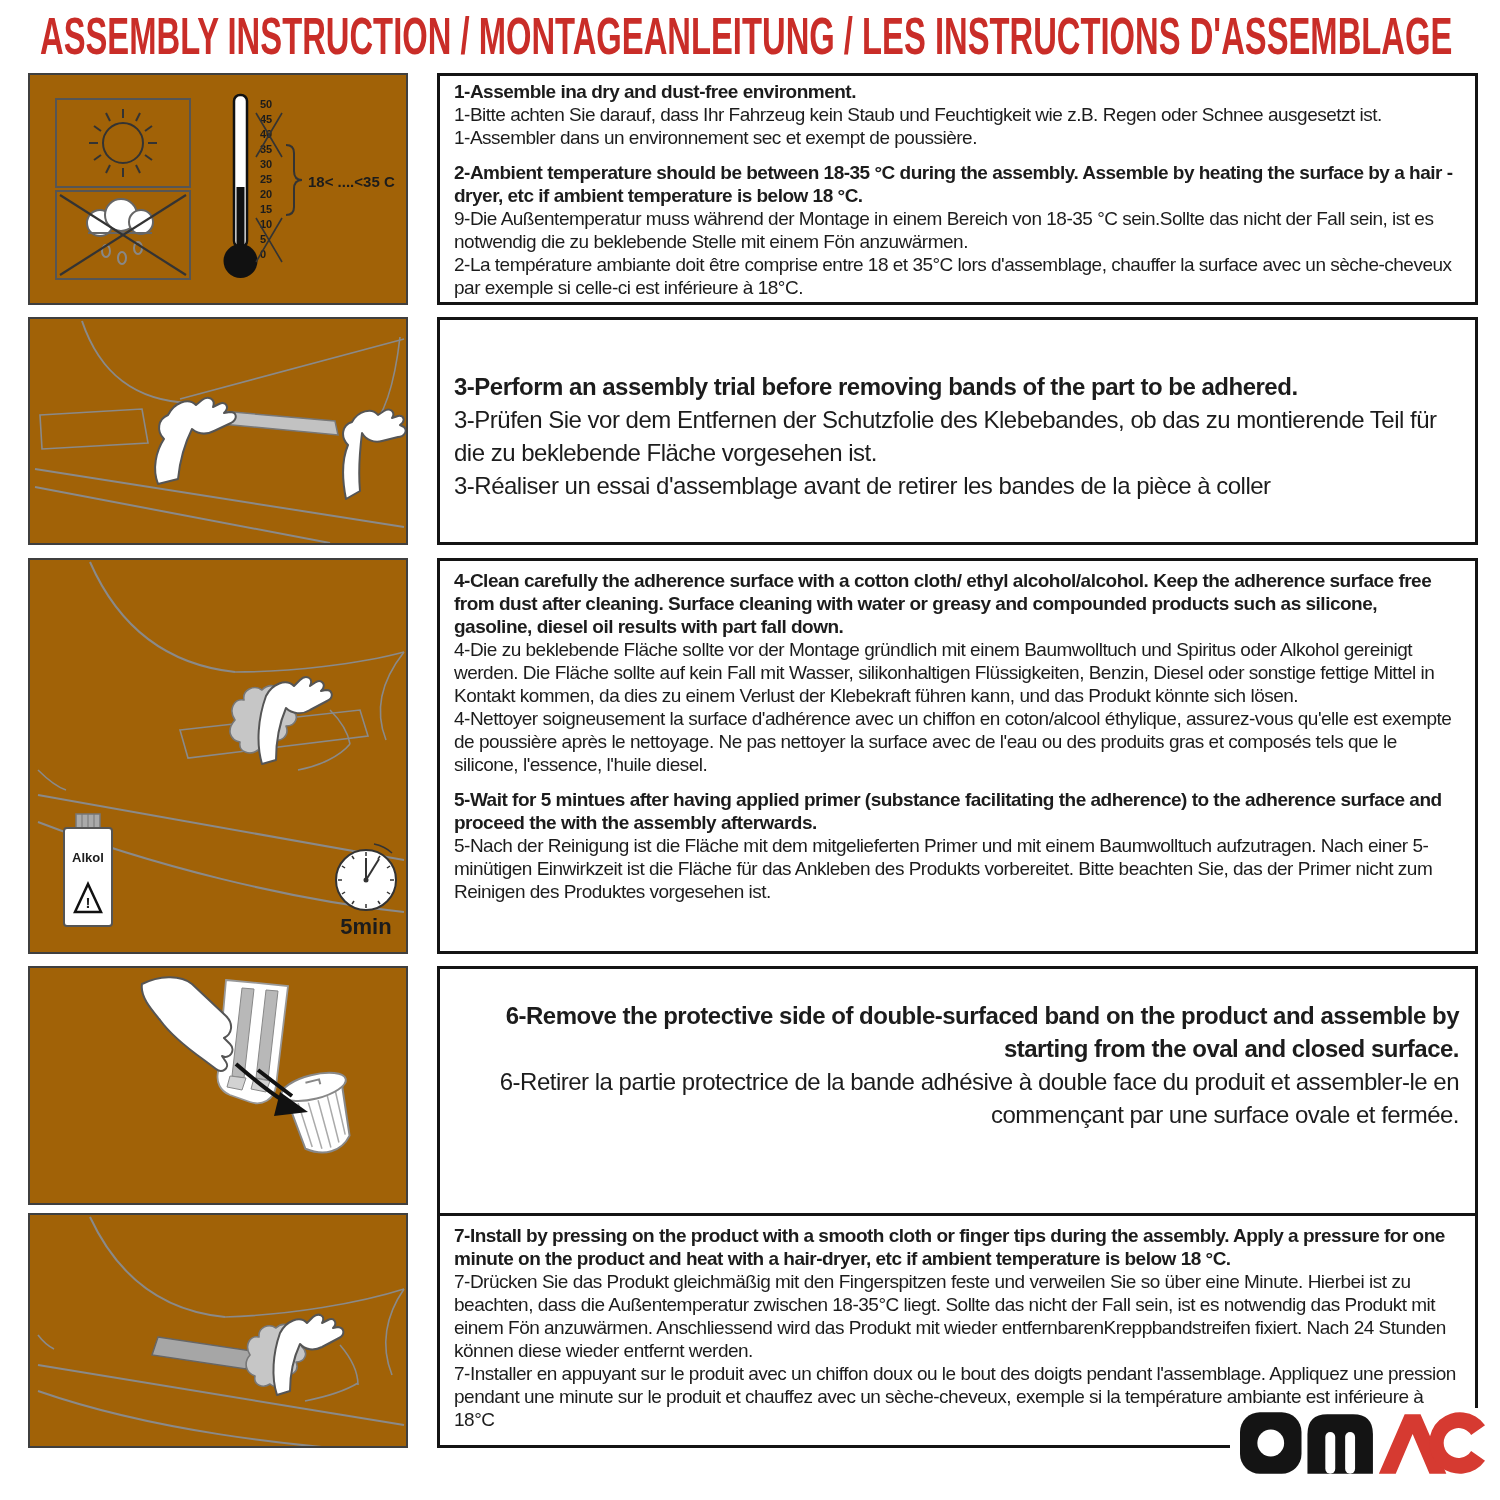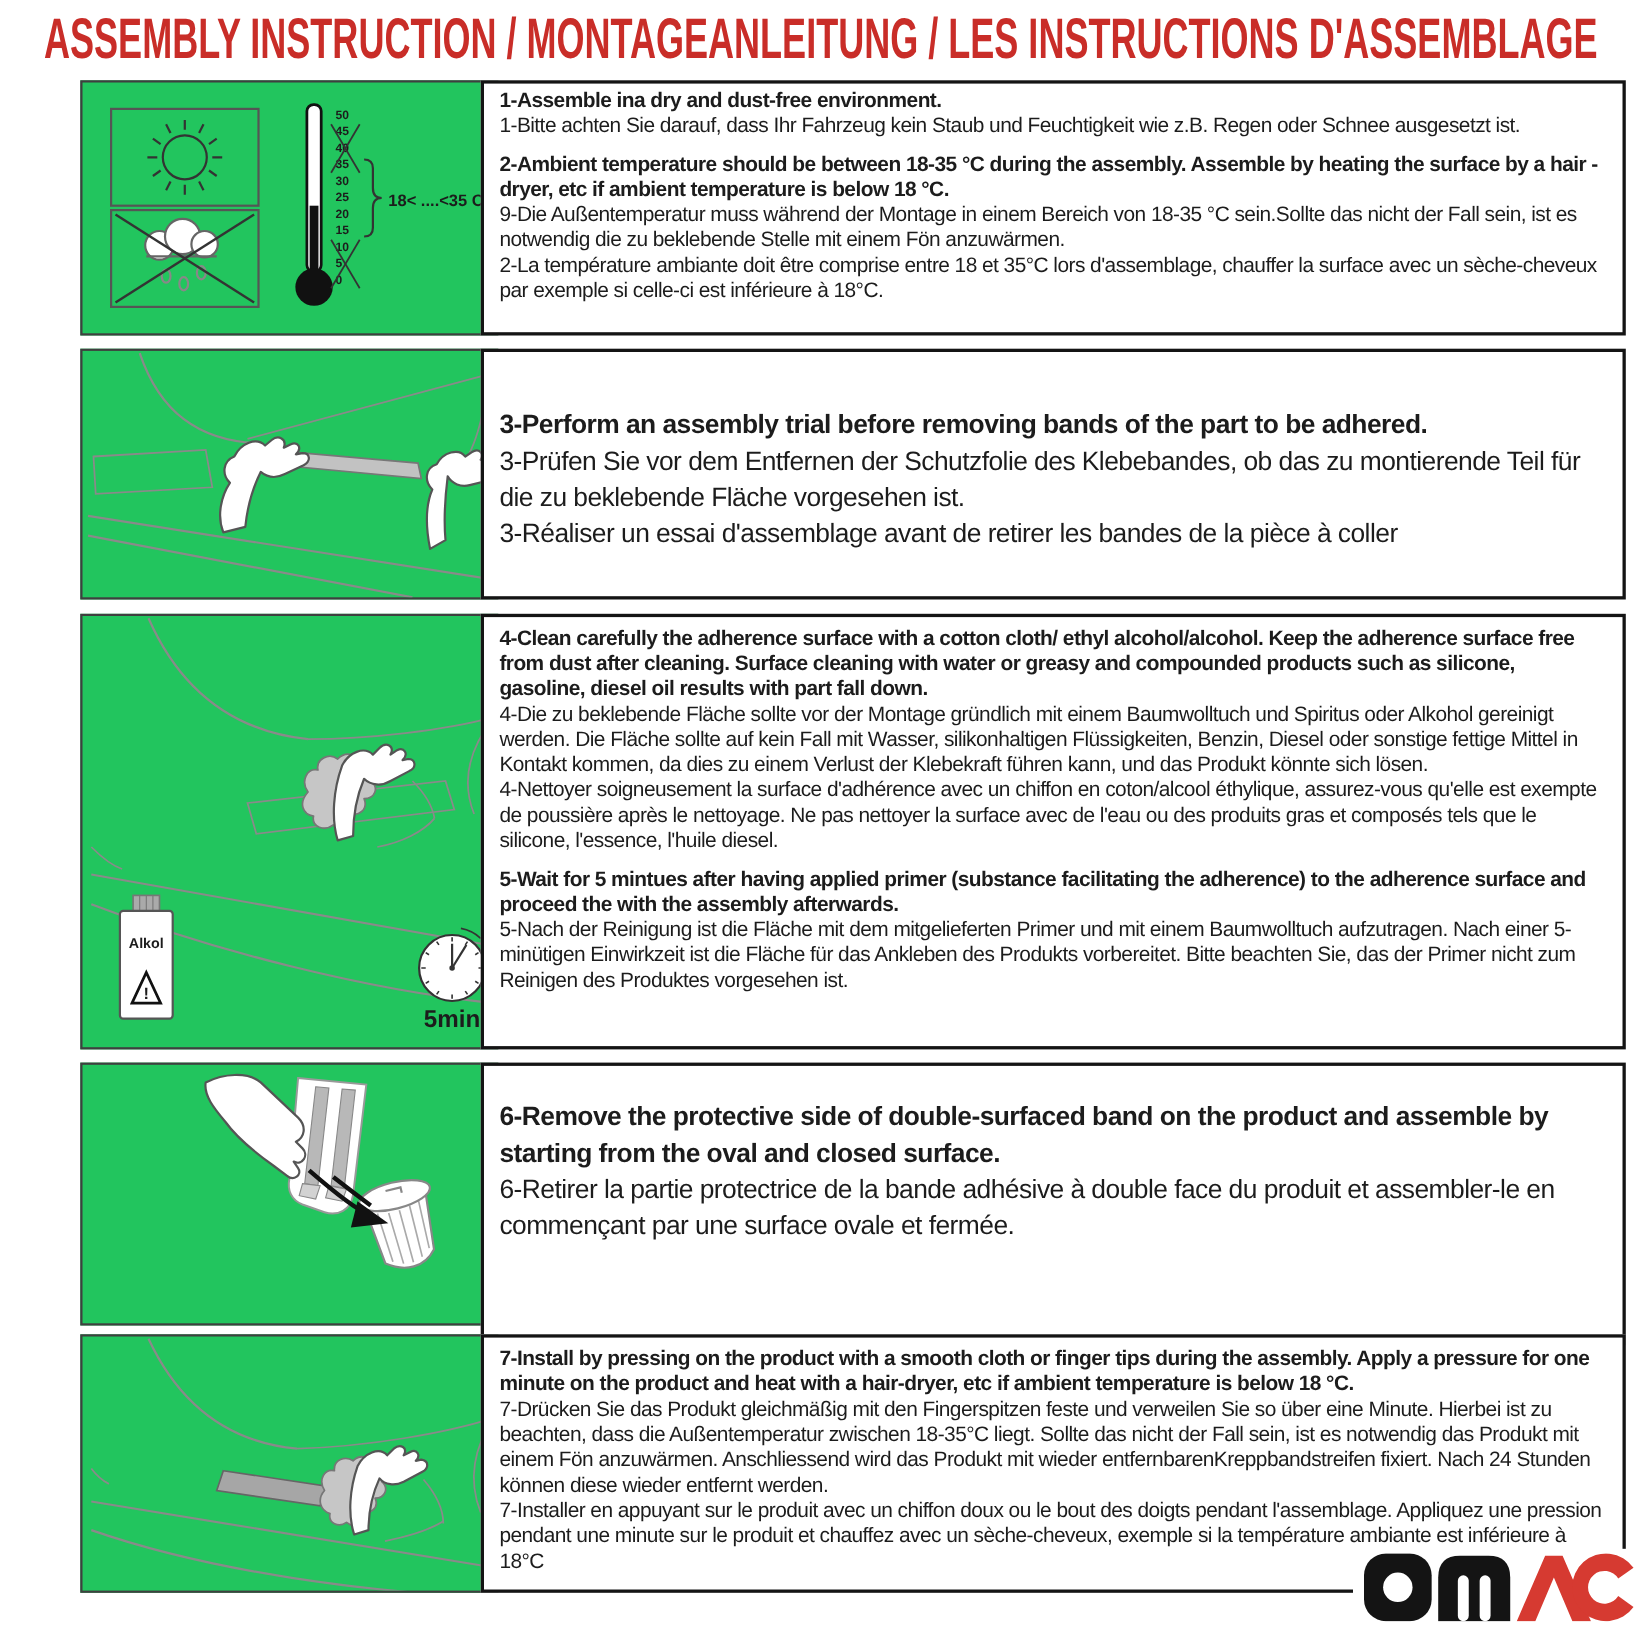--- a/index.html
+++ b/index.html
@@ -3,21 +3,21 @@
 <meta charset="utf-8">
 <style>
   html,body{margin:0;padding:0;background:#ffffff;}
   .page{position:relative;width:1500px;height:1500px;background:#fff;
         font-family:"Liberation Sans",sans-serif;color:#1c1c1c;overflow:hidden;}
   .title{position:absolute;left:40px;top:6px;margin:0;font-size:52px;font-weight:bold;
          color:#c92d28;white-space:nowrap;transform:scaleX(0.63);transform-origin:left top;
          letter-spacing:0px;}
   .row{position:absolute;left:0;width:1500px;}
   .illus{position:absolute;left:28px;top:0;width:380px;border:2px solid #3f3f3f;
-         background:#22c55e;box-sizing:border-box;margin-left:45px;}
+         background:#a16207;box-sizing:border-box;}
   .illus svg{display:block;}
   .textbox{position:absolute;left:437px;top:0;width:1041px;border:3px solid #141414;
            background:#fff;box-sizing:border-box;padding:4px 16px 0 14px;overflow:hidden;}
   .textbox p{margin:0;}
   .fs19{font-size:19px;line-height:23px;letter-spacing:-0.5px;}
   .fs26{font-size:24px;line-height:33px;letter-spacing:-0.5px;}
   .b{font-weight:bold;}
   .blockgap{height:12px;}
   .pt50{padding-top:50px;}
   .pt30{padding-top:30px;}
@@ -103,20 +103,21 @@
               <line x1="252" y1="143" x2="226" y2="187"></line>
           </g>
           <path d="M256 70 Q264 70 264 78 L264 96 Q264 105 272 105 Q264 105 264 114 L264 132 Q264 140 256 140" fill="none" stroke="#333" stroke-width="2"></path>
           <text x="278" y="112" font-size="15" font-weight="bold">18&lt; ....&lt;35 C</text>
         </g>
       </svg>
     </div>
     <div class="textbox" style="height:232px;">
       <p class="fs19 b">1-Assemble ina dry and dust-free environment.</p>
       <p class="fs19">1-Bitte achten Sie darauf, dass Ihr Fahrzeug kein Staub und Feuchtigkeit wie z.B. Regen oder Schnee ausgesetzt ist.</p>
+      <p class="fs19">1-Assembler dans un environnement sec et exempt de poussière.</p>
       <div class="blockgap"></div>
       <p class="fs19 b">2-Ambient temperature should be between 18-35 °C  during the assembly. Assemble by heating the surface by a hair -dryer, etc if ambient temperature is below 18 °C.</p>
       <p class="fs19">9-Die Außentemperatur muss während der Montage in einem Bereich von 18-35 °C  sein.Sollte das nicht der Fall sein, ist es notwendig die zu beklebende Stelle mit einem Fön anzuwärmen.</p>
       <p class="fs19">2-La température ambiante doit être comprise entre 18 et 35°C lors d'assemblage, chauffer la surface avec un sèche-cheveux par exemple si celle-ci est inférieure à 18°C.</p>
     </div>
   </section>
 
   <section class="row" style="top:317px;height:228px;">
     <div class="illus" style="height:228px;">
       <svg width="376" height="224" viewBox="0 0 376 224">
@@ -220,21 +221,21 @@
           <ellipse cx="289" cy="118" rx="33" ry="12" fill="#fff" stroke="#888" stroke-width="2"></ellipse>
           <path d="M282 112 L296 112 L296 117" fill="none" stroke="#888" stroke-width="2"></path>
         </g>
         <g>
           <path d="M206 96 C236 122 250 132 260 136" fill="none" stroke="#111" stroke-width="4"></path>
           <path d="M228 102 C246 116 254 122 262 128" fill="none" stroke="#111" stroke-width="4"></path>
           <polygon points="250,124 278,144 244,148" fill="#111"></polygon>
         </g>
       </svg>
     </div>
-    <div class="textbox pt30" style="height:257px;">
+    <div class="textbox pt30" style="height:257px;text-align:right;">
       <p class="fs26 b">6-Remove the protective side of double-surfaced band on the product and assemble by starting from the oval and closed surface.</p>
       <p class="fs26">6-Retirer la partie protectrice de la bande adhésive à double face du produit et assembler-le en commençant par une surface ovale et fermée.</p>
     </div>
   </section>
 
   <section class="row" style="top:1213px;height:235px;text-decoration:underline;">
     <div class="illus" style="height:235px;">
       <svg width="376" height="231" viewBox="0 0 376 231">
         <path class="ln" d="M60 2 C88 62 132 96 195 102"></path>
         <path class="ln15" d="M195 102 C260 100 330 88 374 74"></path>

